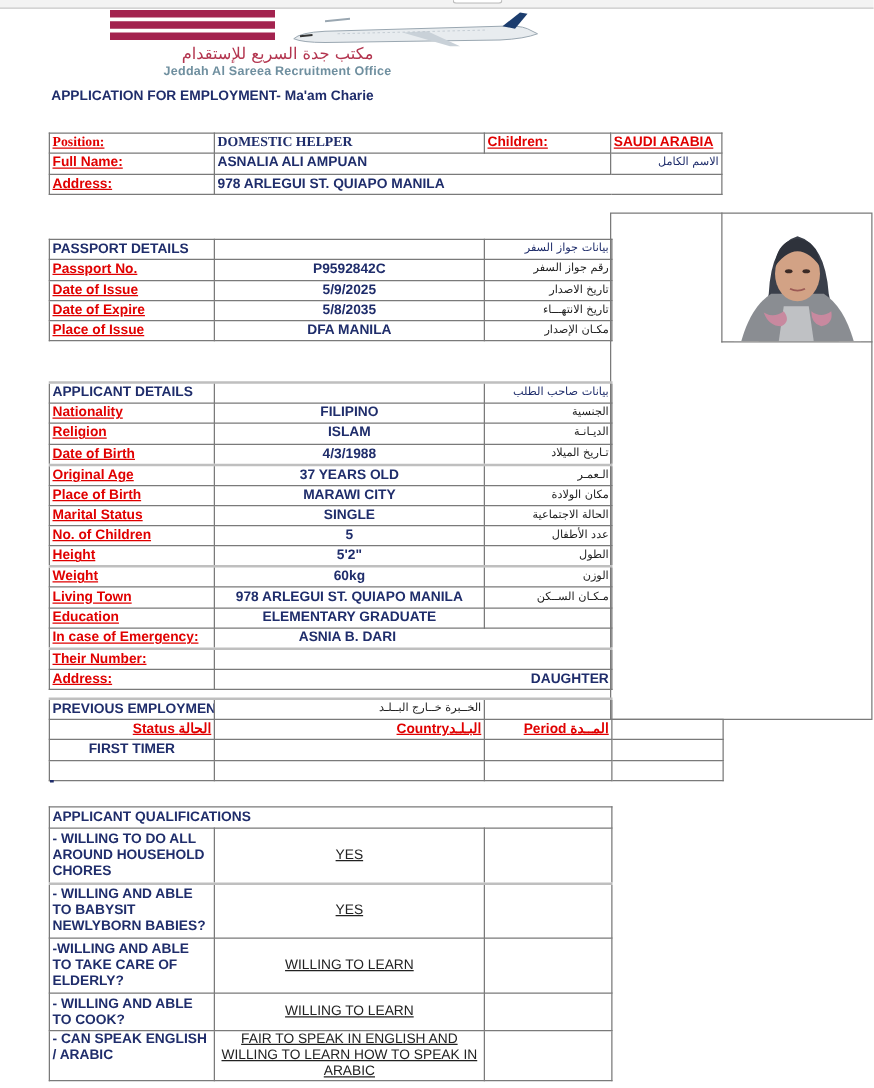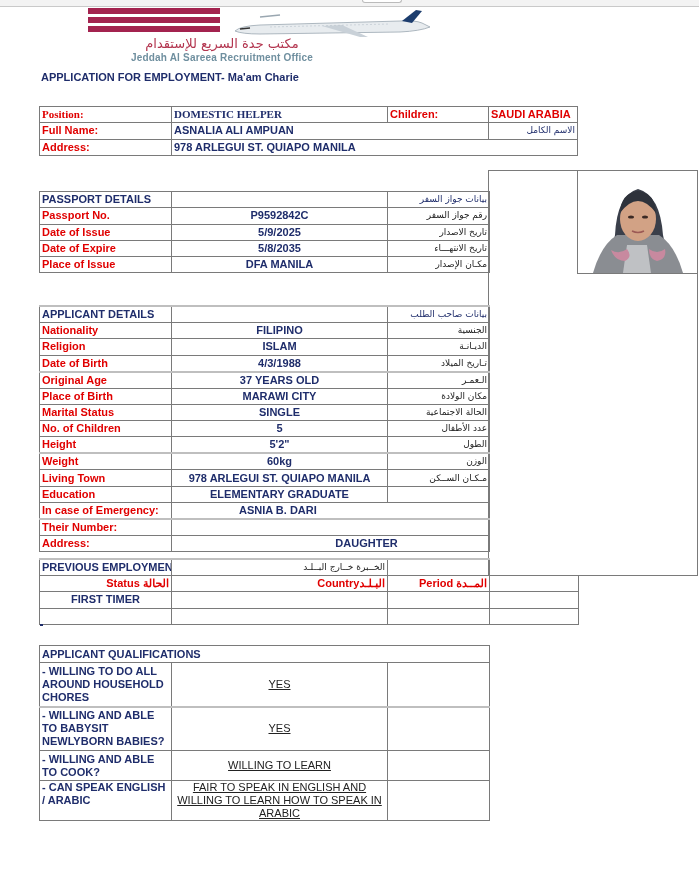--- a/index.html
+++ b/index.html
@@ -12,21 +12,21 @@
   .stripe { position: absolute; left: 28px; width: 132px; height: 6px; background: #a3234f; }
   .stripe.s1 { top: 1px; } .stripe.s2 { top: 10px; } .stripe.s3 { top: 19px; }
   .logo-ar { position: absolute; left: 28px; top: 29px; width: 268px; text-align: center; font-family: "DejaVu Sans", sans-serif; font-size: 13px; color: #b3354f; direction: rtl; }
   .logo-en { position: absolute; left: 28px; top: 45px; width: 268px; text-align: center; font-family: Liberation Sans, sans-serif; font-size: 10px; font-weight: bold; color: #6f8f9f; letter-spacing: 0.2px; }
   .plane { position: absolute; left: 170px; top: 2px; width: 215px; height: 30px; }
 
   .title { position: absolute; left: 41px; top: 71px; font-size: 11px; font-weight: bold; color: #1f2d6b; }
 
   table { position: absolute; border-collapse: collapse; table-layout: fixed; }
   td { border: 1px solid #7a7a7a; padding: 0 2px; height: 16.3px; line-height: 15px; white-space: nowrap; overflow: hidden; font-weight: bold; font-size: 11px; }
-  .lbl { color: #e00000; }
+  .lbl { color: #e00000; text-decoration: underline; }
   .val { color: #1f2d6b; text-align: center; }
   .hdr { color: #1f2d6b; }
   .ar { text-align: right; direction: rtl; font-family: "DejaVu Sans", sans-serif; font-size: 9px; font-weight: normal; color: #222; }
   .ar.blue { color: #1f2d6b; }
   .serif { font-family: "Liberation Serif", serif; }
   .nb-t { border-top-color: #bfbfbf; border-top-width: 2px; }
 
   .photo-box { position: absolute; left: 488px; top: 170px; width: 210px; height: 406px; border: 1px solid #7a7a7a; }
   .photo-cell { position: absolute; left: 577px; top: 170px; width: 121px; height: 104px; border-left: 1px solid #7a7a7a; border-bottom: 1px solid #7a7a7a; }
   .photo { position: absolute; left: 587px; top: 175px; width: 102px; height: 98px; }
@@ -209,21 +209,21 @@
   <tr>
     <td class="lbl">In case of Emergency:</td>
     <td class="val" colspan="2" style="text-align:left; padding-left:67px;">ASNIA B. DARI</td>
   </tr>
   <tr>
     <td class="lbl nb-t">Their Number:</td>
     <td class="val nb-t" colspan="2"></td>
   </tr>
   <tr>
     <td class="lbl">Address:</td>
-    <td class="val" colspan="2" style="text-align:center; padding-left:74px;margin-top:40px;">DAUGHTER</td>
+    <td class="val" colspan="2" style="text-align:right; padding-left:74px;margin-top:40px;">DAUGHTER</td>
   </tr>
 </tbody>
   </table>
 
 <table style="left:39px; top:558px; width:539px;">
   <colgroup>
       <col style="width:132px">
       <col style="width:216px">
       <col style="width:102px">
       <col style="width:89px">
@@ -272,20 +272,25 @@
     <td class="q" style="height:44px;">- WILLING TO DO ALL AROUND HOUSEHOLD CHORES</td>
     <td class="a">YES</td>
     <td></td>
   </tr>
   <tr>
     <td class="q nb-t" style="height:44px;">- WILLING AND ABLE TO BABYSIT NEWLYBORN BABIES?</td>
     <td class="a nb-t">YES</td>
     <td class="nb-t"></td>
   </tr>
   <tr>
+    <td class="q" style="height:44px;">-WILLING AND ABLE TO TAKE CARE OF ELDERLY?</td>
+    <td class="a">WILLING TO LEARN</td>
+    <td></td>
+  </tr>
+  <tr>
     <td class="q" style="height:30px;">- WILLING AND ABLE TO COOK?</td>
     <td class="a">WILLING TO LEARN</td>
     <td></td>
   </tr>
   <tr>
     <td class="q" style="height:26px; vertical-align:top;">- CAN SPEAK ENGLISH / ARABIC</td>
     <td class="a">FAIR TO SPEAK IN ENGLISH AND WILLING TO LEARN HOW TO SPEAK IN ARABIC</td>
     <td></td>
   </tr>
 </tbody>

